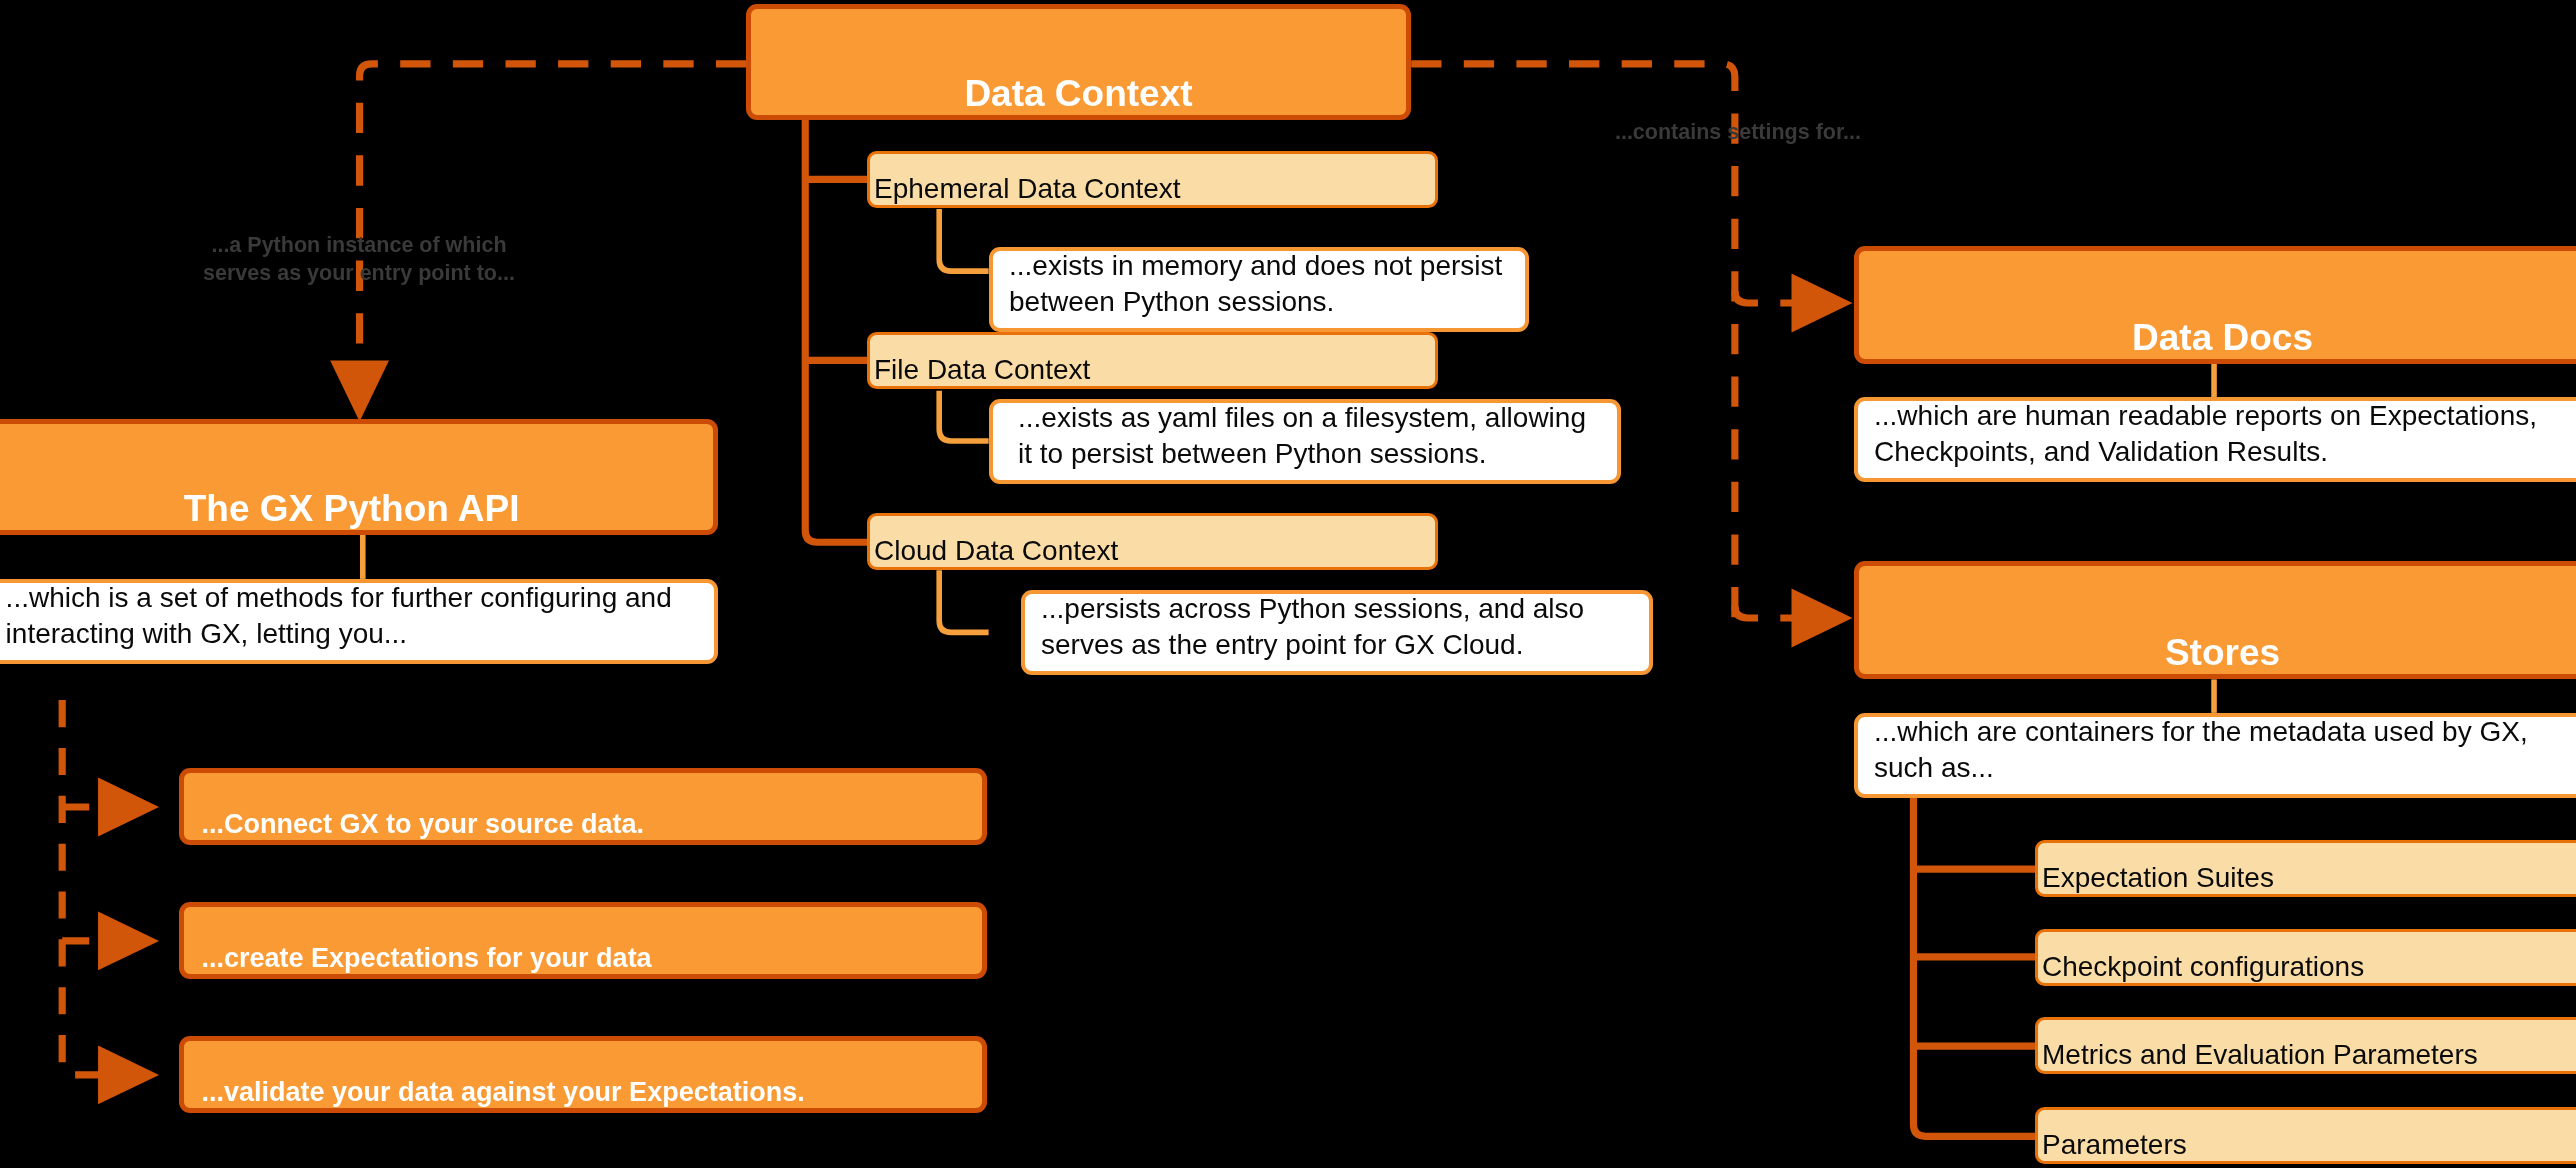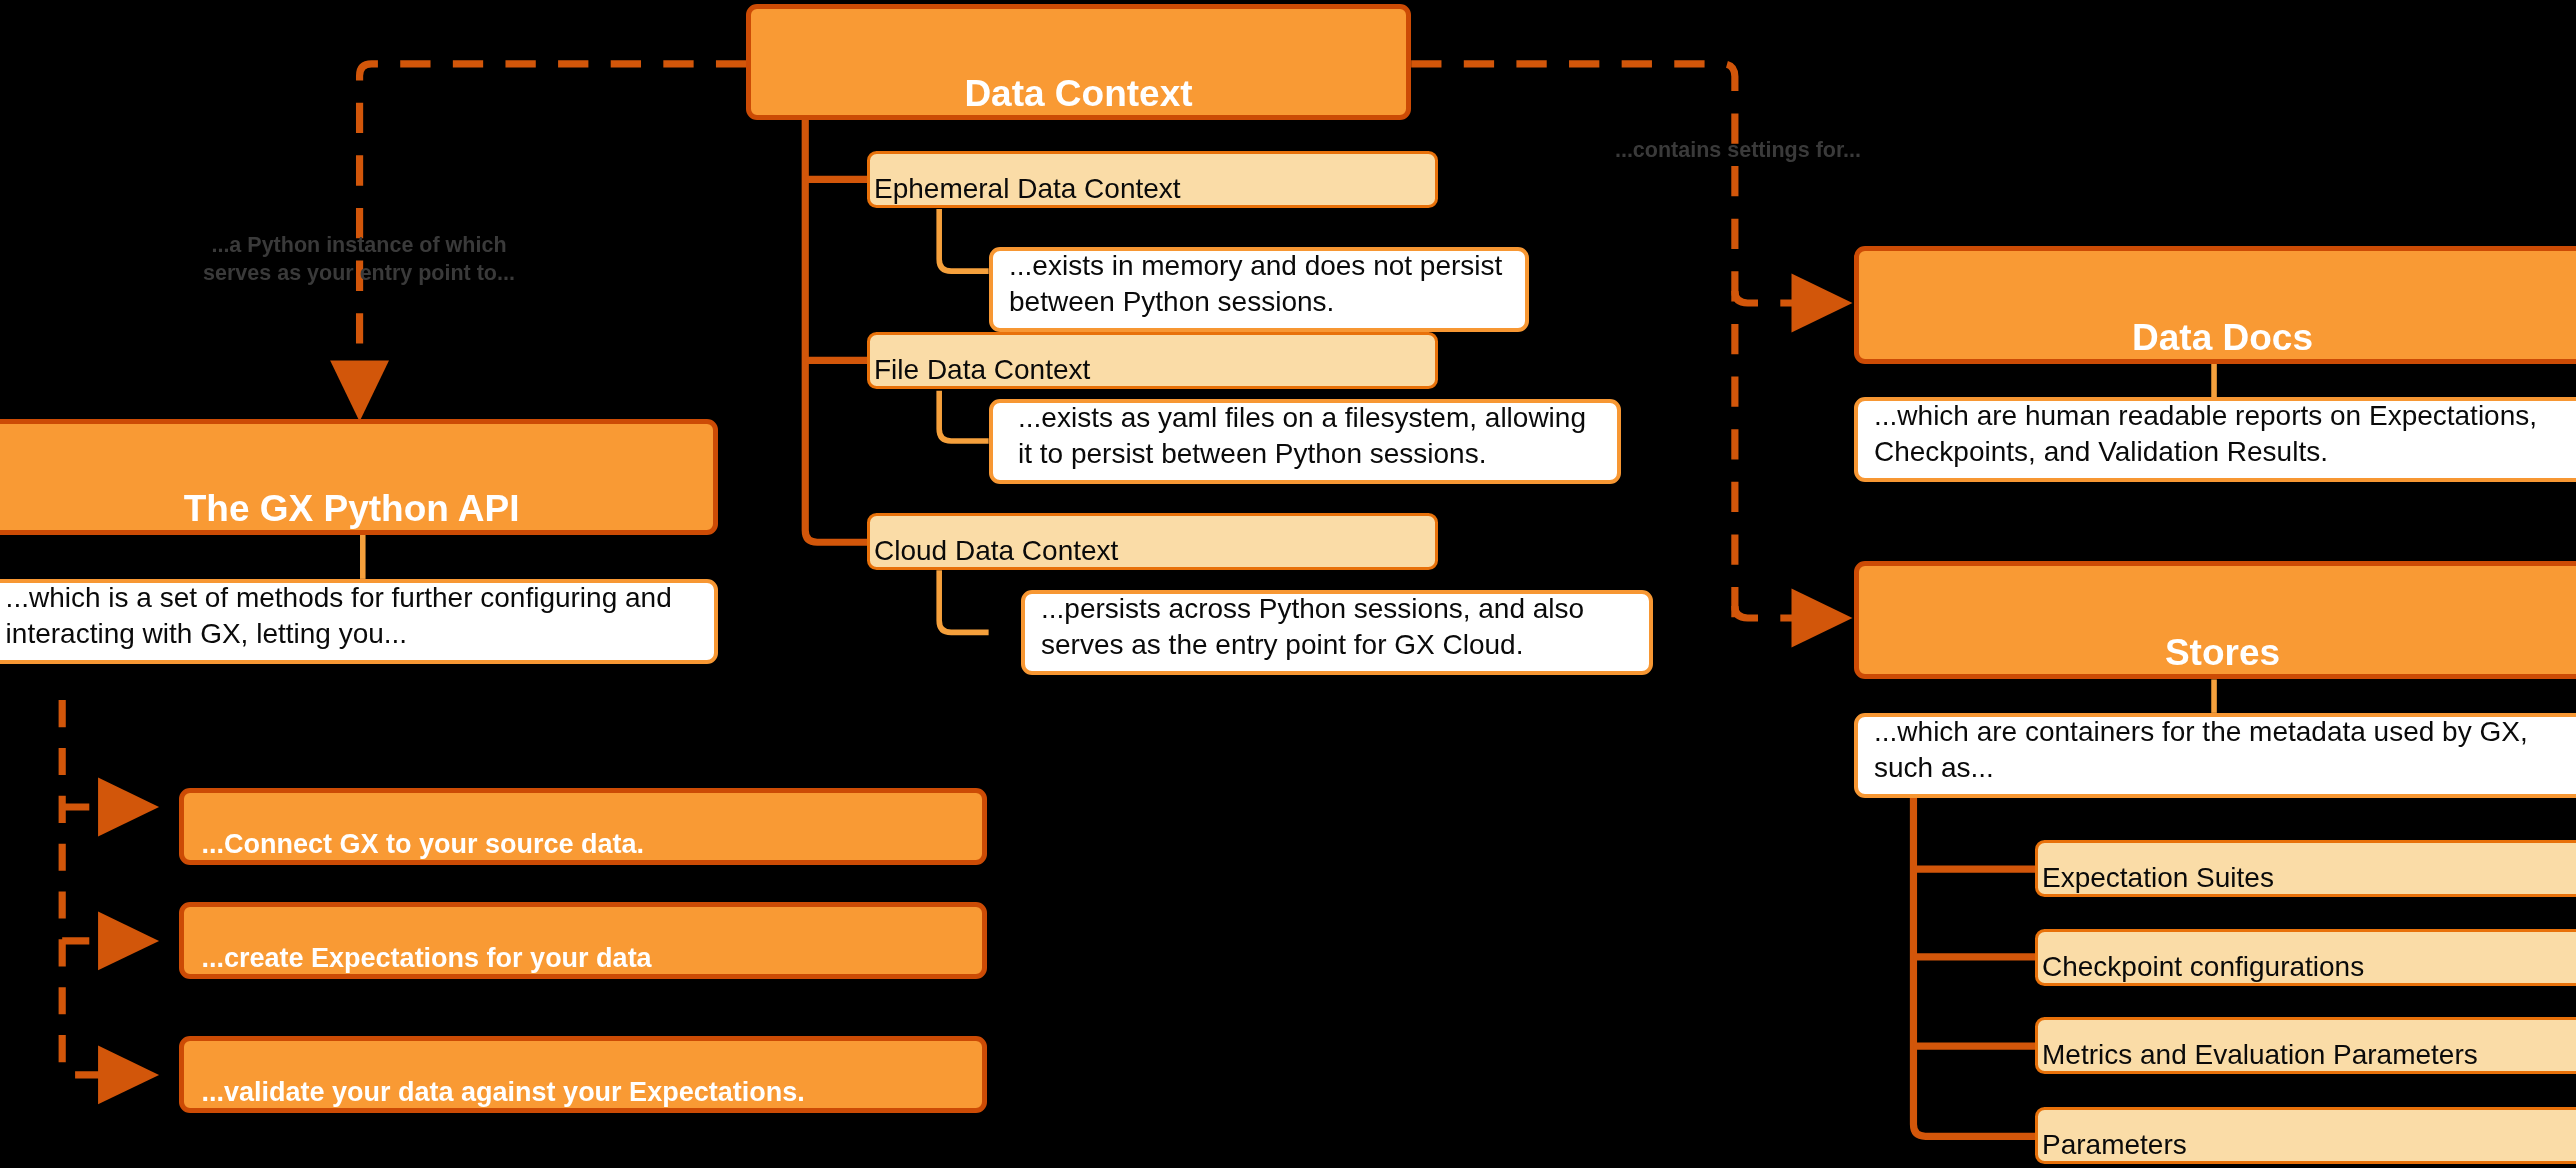--- a/index.html
+++ b/index.html
@@ -124,21 +124,21 @@
     <path d="M 2400,1312 L 2553,1312" fill="none" stroke="#D2560A" stroke-width="9"></path>
   </svg>
 
   <div class="node primary" style="left:746px; top:4px; width:665px; height:116px;">
     <span>Data Context</span>
   </div>
 
   <div class="caption left-cap" style="left:136px; top:231px; width:446px;">...a Python instance of which
 serves as your entry point to...</div>
 
-  <div class="caption" style="left:1515px; top:136px; width:446px;text-align:center;">...contains settings for...</div>
+  <div class="caption" style="left:1515px; top:118px; width:446px;text-align:center;">...contains settings for...</div>
 
   <div class="node peach" style="left:867px; top:151px; width:571px; height:57px;">
     <span>Ephemeral Data Context</span>
   </div>
   <div class="node note" style="left:989px; top:247px; width:540px; height:85px;">
     <span class="txt">...exists in memory and does not persist between Python sessions.</span>
   </div>
 
   <div class="node peach" style="left:867px; top:332px; width:571px; height:57px;">
     <span>File Data Context</span>
@@ -154,21 +154,21 @@
     <span class="txt">...persists across Python sessions, and also serves as the entry point for GX Cloud.</span>
   </div>
 
   <div class="node primary" style="left:-14.4px; top:419px; width:732px; height:116px;">
     <span>The GX Python API</span>
   </div>
   <div class="node note" style="left:-14.4px; top:579px; width:732px; height:85px;">
     <span class="txt">...which is a set of methods for further configuring and interacting with GX, letting you...</span>
   </div>
 
-  <div class="node primary leftalign" style="left:179px; top:768px; width:808px; height:77px;margin-top:20px;">
+  <div class="node primary leftalign" style="left:179px; top:768px; width:808px; height:77px;">
     <span>...Connect GX to your source data.</span>
   </div>
   <div class="node primary leftalign" style="left:179px; top:902px; width:808px; height:77px;">
     <span>...create Expectations for your data</span>
   </div>
   <div class="node primary leftalign" style="left:179px; top:1036px; width:808px; height:77px;">
     <span>...validate your data against your Expectations.</span>
   </div>
 
   <div class="node primary" style="left:1854px; top:246px; width:737px; height:118px;">

